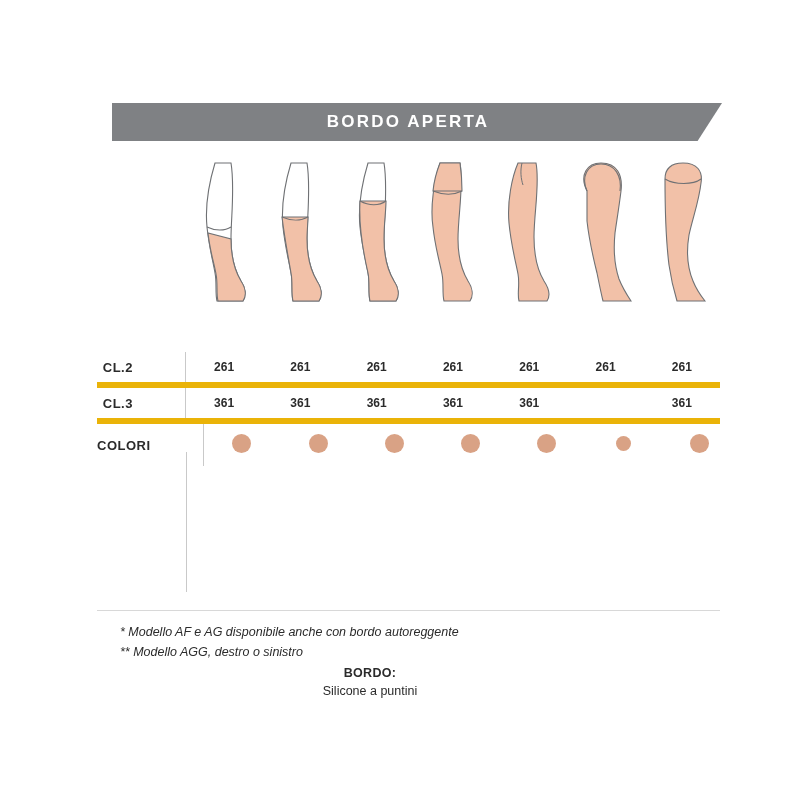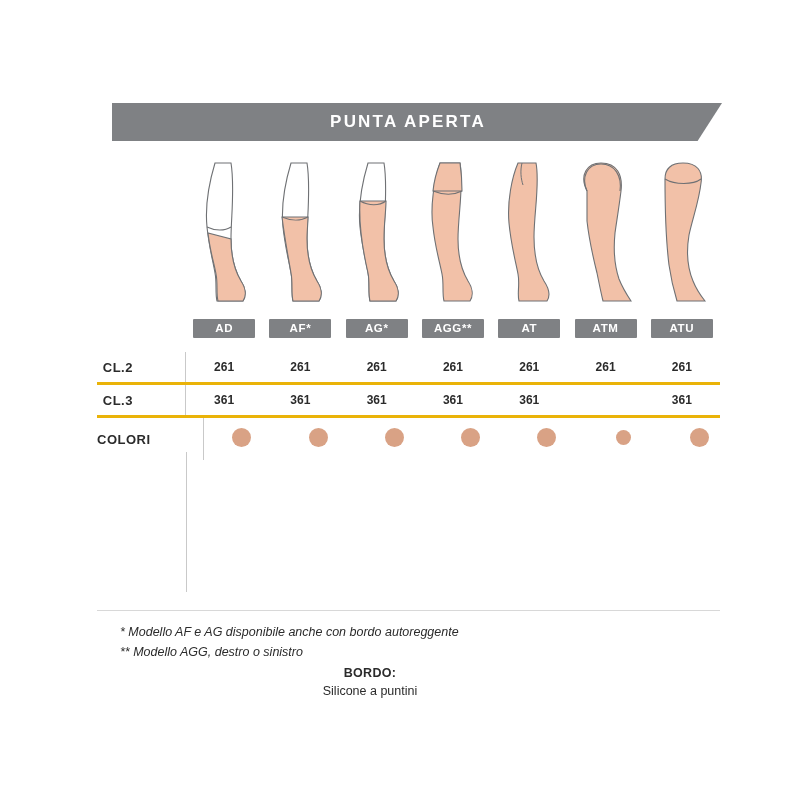--- a/index.html
+++ b/index.html
@@ -101,21 +101,21 @@
   .table-area {
     position: absolute;
     left: 97px;
     top: 352px;
     width: 623px;
   }
   .trow {
     display: flex;
     align-items: center;
     height: 30px;
-    border-bottom: 3px solid #eab308;
+    border-bottom: 6px solid #eab308;
   }
   .trow.no-border {
     border-bottom: none;
   }
   .rowlabel {
     width: 89px;
     text-align: right;
     padding-right: 16px;
     font-size: 13px;
     font-weight: bold;
@@ -202,21 +202,21 @@
     margin-top: 4px;
   }
 </style>
 </head>
 <body>
 
 <div class="page">
 
   <div class="banner">
     <div class="banner-shape"></div>
-    <div class="banner-title">PUNTA APERTA</div>
+    <div class="banner-title">BORDO APERTA</div>
   </div>
 
   <div class="legs-row">
 
     <div class="leg-cell">
       <svg width="70" height="150" viewBox="0 0 70 150">
         <path d="M26 2 C20 22 16 46 18 66 C20 86 24 100 26 112 C28 122 26 132 28 140 L54 140 C58 134 56 126 52 120 C46 110 42 96 42 78 C42 56 46 26 42 2 Z" fill="#ffffff" stroke="#6f7174" stroke-width="1.1"></path>
         <path d="M19 72 C21 90 25 102 27 113 C29 123 27 132 29 140 L54 140 C58 134 56 126 52 120 C46 110 42 96 42 78 Z" fill="#f2c1a8" stroke="#6f7174" stroke-width="1.1"></path>
         <path d="M18 66 C26 70 36 70 42 66" fill="none" stroke="#6f7174" stroke-width="1.1"></path>
       </svg>
@@ -262,43 +262,20 @@
 
     <div class="leg-cell">
       <svg width="78" height="150" viewBox="0 0 78 150">
         <path d="M22 18 C22 8 28 2 40 2 C54 2 60 10 58 22 C56 40 50 56 46 74 C43 92 45 108 50 120 C54 130 58 135 62 140 L34 140 C31 130 28 118 26 104 C23 80 22 48 22 18 Z" fill="#f2c1a8" stroke="#6f7174" stroke-width="1.1"></path>
         <path d="M22 18 C32 24 50 24 58 18" fill="none" stroke="#6f7174" stroke-width="1.1"></path>
       </svg>
     </div>
 
   </div>
 
-  <div class="codes-row">
-    <div class="code-cell">
-      <div class="code-chip">AD</div>
-    </div>
-    <div class="code-cell">
-      <div class="code-chip">AF*</div>
-    </div>
-    <div class="code-cell">
-      <div class="code-chip">AG*</div>
-    </div>
-    <div class="code-cell">
-      <div class="code-chip">AGG**</div>
-    </div>
-    <div class="code-cell">
-      <div class="code-chip">AT</div>
-    </div>
-    <div class="code-cell">
-      <div class="code-chip">ATM</div>
-    </div>
-    <div class="code-cell">
-      <div class="code-chip">ATU</div>
-    </div>
-  </div>
 
   <div class="table-area">
 
     <div class="trow">
       <div class="rowlabel">CL.2</div>
       <div class="cells">
         <div class="cell">261</div>
         <div class="cell">261</div>
         <div class="cell">261</div>
         <div class="cell">261</div>

